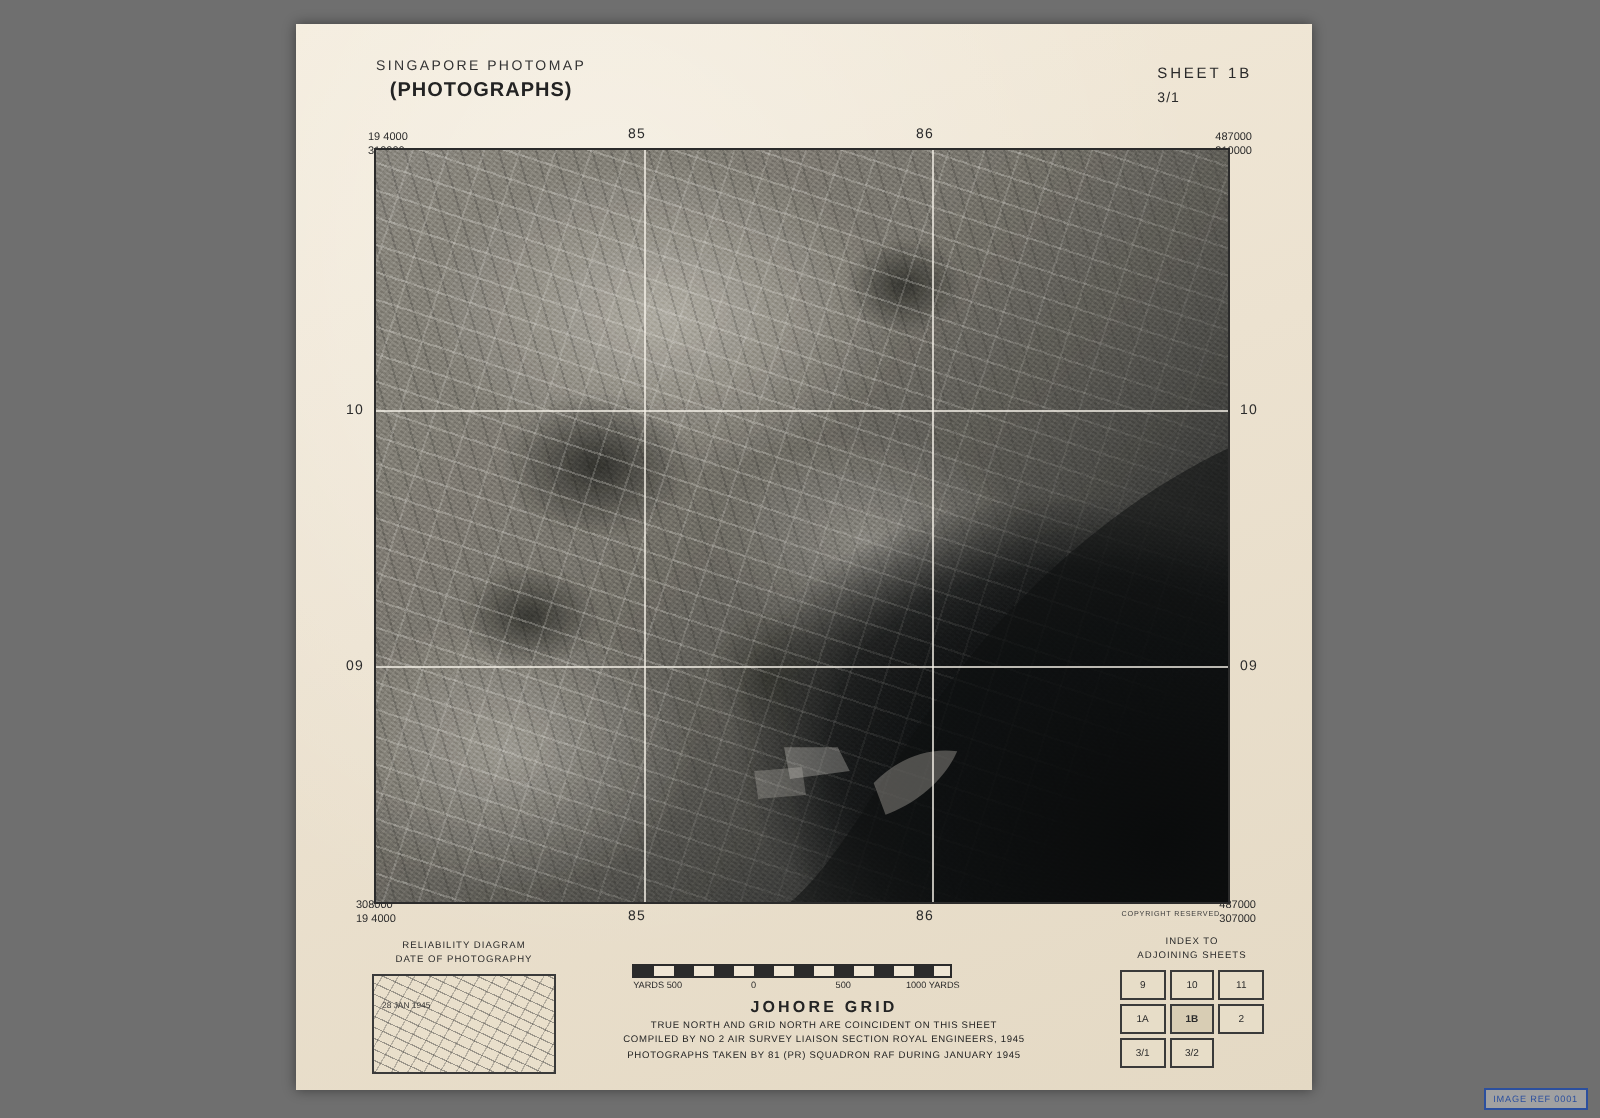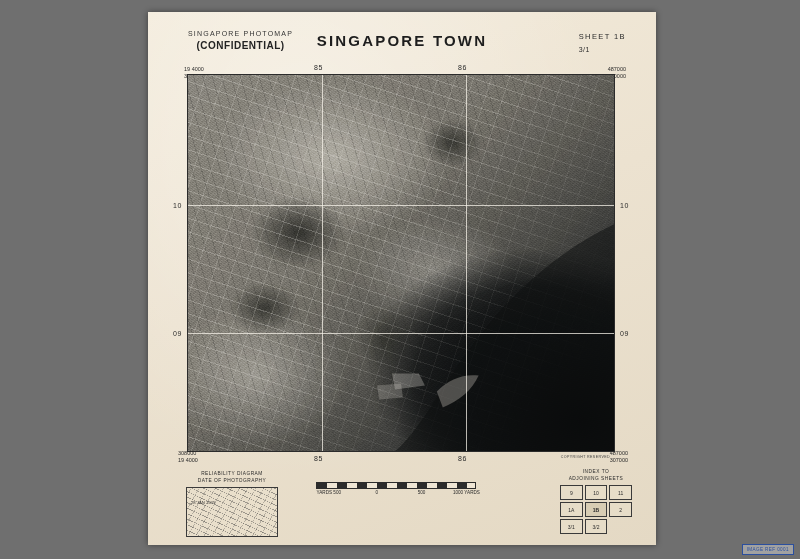--- a/index.html
+++ b/index.html
@@ -309,23 +309,22 @@
 <body>
 
 <div class="screen">
 
   <div class="sheet">
     <div class="sheet-inner"></div>
 
     <div class="hdr">
       <div class="hdr-left">
         <div class="l1">SINGAPORE  PHOTOMAP</div>
-        <div class="l2">(CONFIDENTIAL)</div>
-      </div>
-      <div class="hdr-title">SINGAPORE  TOWN</div>
+        <div class="l2">(PHOTOGRAPHS)</div>
+      </div>
       <div class="hdr-right">
         <div class="l1">SHEET  1B</div>
         <div class="l2">3/1</div>
       </div>
     </div>
 
     <div class="corner" style="left:36px; top:54px;">
       <span style="white-space:pre-line;">19 4000
 310000</span>
     </div>
@@ -376,20 +375,26 @@
     <div class="scalebar">
       <div class="sb-bar"></div>
       <div class="sb-ticks">
         <span class="sb-tick" style="left:8%;">YARDS 500</span>
         <span class="sb-tick" style="left:38%;">0</span>
         <span class="sb-tick" style="left:66%;">500</span>
         <span class="sb-tick" style="left:94%;">1000 YARDS</span>
       </div>
     </div>
 
+    <div class="credits">
+      <div class="title">JOHORE  GRID</div>
+      <div class="line">TRUE NORTH AND GRID NORTH ARE COINCIDENT ON THIS SHEET</div>
+      <div class="line">COMPILED BY NO 2 AIR SURVEY LIAISON SECTION ROYAL ENGINEERS, 1945</div>
+      <div class="line">PHOTOGRAPHS TAKEN BY 81 (PR) SQUADRON RAF  DURING JANUARY 1945</div>
+    </div>
 
     <div class="rel">
       <div class="rel-cap">RELIABILITY DIAGRAM</div>
       <div class="rel-cap">DATE OF PHOTOGRAPHY</div>
       <div class="rel-box">
         <div class="rb-hatch"></div>
         <div class="rb-label">28 JAN 1945</div>
       </div>
     </div>
 

